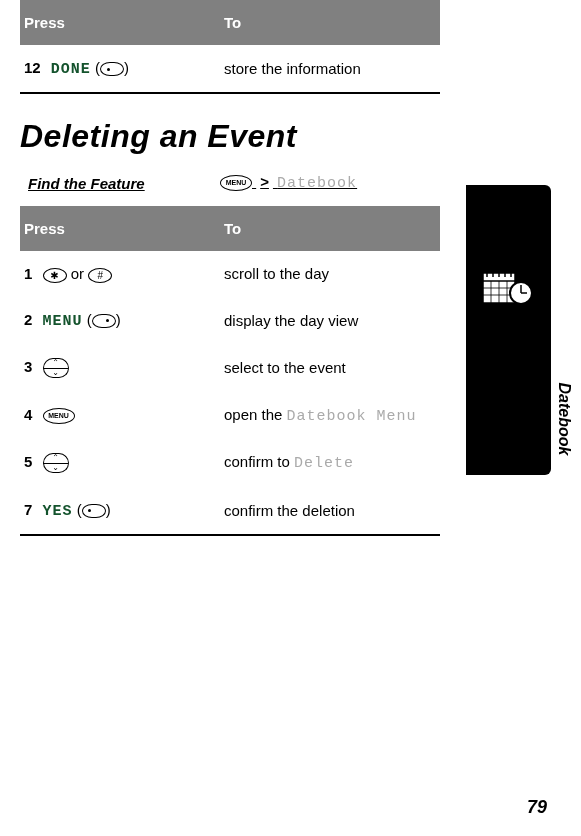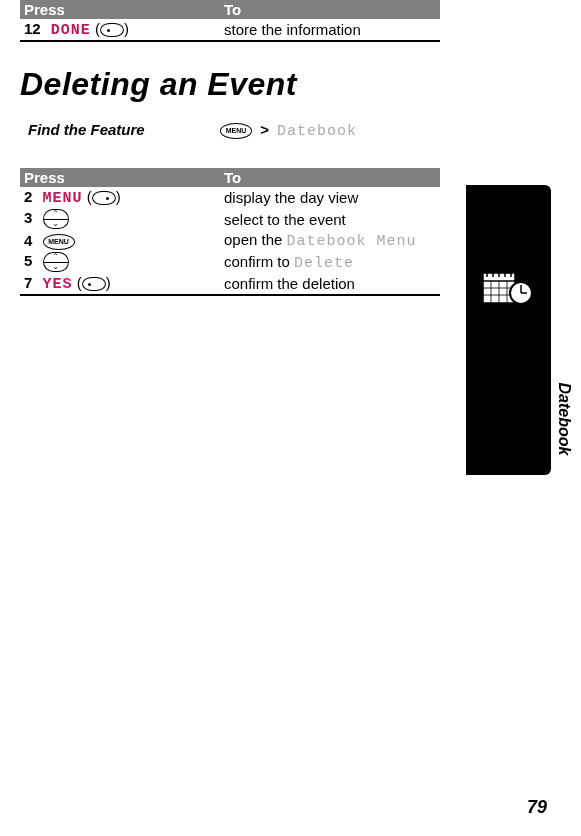--- a/index.html
+++ b/index.html
@@ -21,35 +21,35 @@
     }
     .table-header {
       background: #808080;
       color: white;
       font-weight: bold;
     }
     .table-header td {
       padding: 4px 8px;
     }
     .table td {
-      padding: 1px 4px;
+      padding: 14px 4px;
       vertical-align: middle;
     }
     .table td.col1 {
       width: 200px;
     }
     .step-num {
       font-weight: bold;
       margin-right: 6px;
       margin-top: 24px;
     }
     .action-label {
       font-family: 'Courier New', monospace;
       font-weight: bold;
-      color: #be185d;
+      color: #14532d;
       letter-spacing: 1px;
     }
     .mono-gray {
       font-family: 'Courier New', monospace;
       color: #aaa;
       letter-spacing: 1px;
     }
     .key-menu {
       display: inline-block;
       border: 1.5px solid black;
@@ -81,23 +81,24 @@
     .table-border-bottom { border-bottom: 2px solid black; }
     .heading {
       font-size: 32px;
       font-weight: bold;
       font-style: italic;
       margin: 24px 0 18px 0;
       letter-spacing: 0.5px;
     }
     .find-feature-row {
       display: flex;
-      align-items: flex-start;
-      margin-bottom: 28px;
+      align-items: flex-end;
+      margin-bottom: 14px;
       font-size: 15px;
+      text-decoration: underline;
     }
     .find-feature-label {
       font-weight: bold;
       font-style: italic;
       width: 200px;
       padding-left: 8px;
     }
     .side-tab {
       position: absolute;
       right: 30px;
@@ -212,20 +213,29 @@
     </div>
   </div>
 
   <table class="table">
     <tbody>
         <tr class="table-header">
       <td class="col1">Press</td>
       <td>To</td>
     </tr>
 
+    <tr>
+      <td class="col1">
+        <span class="step-num">1</span>
+        <span class="key-star">✱</span>
+        <span>or</span>
+        <span class="key-hash">#</span>
+      </td>
+      <td>scroll to the day</td>
+    </tr>
 
     <tr>
       <td class="col1">
         <span class="step-num">2</span>
         <span class="action-label">MENU</span>
         <span> (</span><span class="softkey softkey-right">
               <span class="softkey-dot"></span>
             </span><span>)</span>
       </td>
       <td>display the day view</td>

